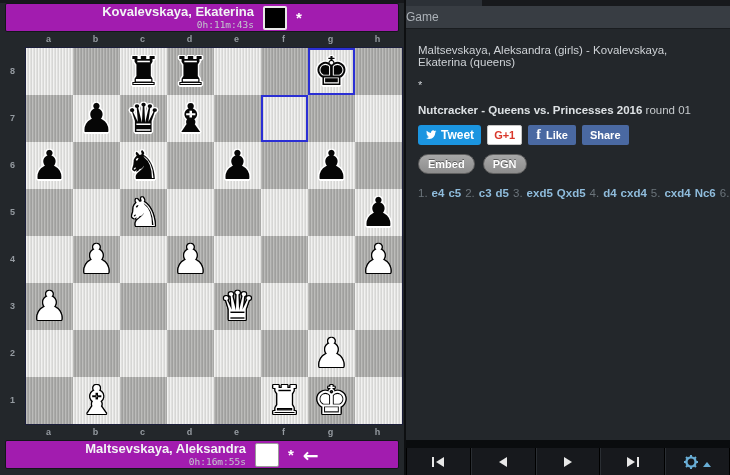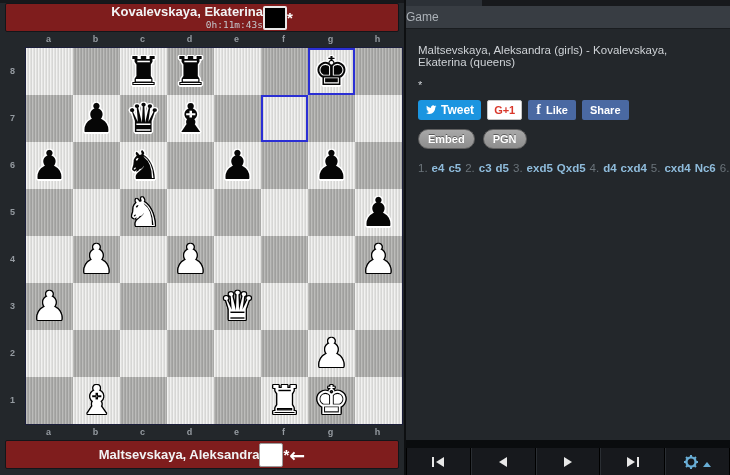--- a/index.html
+++ b/index.html
@@ -2,22 +2,22 @@
 <html><head>
 <meta charset="utf-8">
 <style>
   * { margin:0; padding:0; box-sizing:border-box; }
   body { background:#101214; font-family:"Liberation Sans", sans-serif; }
   .app { width:730px; height:475px; display:flex; background:#23272b; overflow:hidden; }
 
   
   .left-panel { width:422px; display:flex; flex-direction:column; background:#23272b; }
   .top-gap { height:3px; background:#16181b; }
-  .player-bar { height:29px; margin:0 5px; background:#7f1d1d; border:1px solid #13161a;
-                border-radius:2px; display:flex; align-items:center; justify-content:center; }
+  .player-bar { height:29px; margin:0 5px; background:#a21caf; border:1px solid #13161a;
+                border-radius:2px; display:flex; align-items:center; justify-content:center; gap:9px; }
   .pname-block { text-align:right; line-height:1; }
   .pname { color:#f2f4f5; font-size:13px; font-weight:bold; }
   .ptime { color:#c3c8cd; font-size:9.5px; font-family:"DejaVu Sans Mono", monospace; margin-top:2px; }
   .color-swatch { width:24px; height:24px; border-radius:2px; }
   .color-swatch.black { background:#000; border:2px solid #e9e9e9; }
   .color-swatch.white { background:#fff; border:1px solid #9a9a9a; }
   .result-star { color:#fff; font-size:15px; font-weight:bold; }
   .to-move-arrow { color:#fff; font-size:19px; font-weight:bold; font-family:"DejaVu Sans", sans-serif; }
 
   .file-row { display:flex; margin-left:25px; height:15px; }
@@ -239,36 +239,41 @@
         <span>d</span>
         <span>e</span>
         <span>f</span>
         <span>g</span>
         <span>h</span>
       </div>
 
     <div class="player-bar">
       <div class="pname-block">
         <div class="pname">Maltsevskaya, Aleksandra</div>
+        <div class="ptime">0h:16m:55s</div>
       </div>
       <div class="color-swatch white"></div>
       <div class="result-star">*</div>
       <div class="to-move-arrow">←</div>
     </div>
   </div>
 
   <div class="right-panel">
     <div class="top-strip">
       <div class="tab-notch"></div>
     </div>
     <div class="game-header">Game</div>
 
     <div class="content">
       <div class="match-title">Maltsevskaya, Aleksandra (girls) - Kovalevskaya, Ekaterina (queens)</div>
       <div class="result-line">*</div>
+      <div class="event-line">
+        <span class="ev-title">Nutcracker - Queens vs. Princesses 2016</span>
+        <span class="ev-round">round 01</span>
+      </div>
 
       <div class="social-row">
         <div class="btn-tweet">
           <svg width="12" height="12" viewBox="0 0 16 16">
               <path fill="#fff" d="M15 3.1c-.5.2-1 .4-1.6.5.6-.4 1-.9 1.2-1.6-.5.3-1.1.6-1.8.7A2.8 2.8 0 0 0 8 4.6c0 .2 0 .4.1.6A8 8 0 0 1 2.3 2.3a2.8 2.8 0 0 0 .9 3.7c-.5 0-.9-.1-1.3-.3v.1c0 1.3 1 2.5 2.2 2.7-.2.1-.5.1-.7.1l-.5-.1c.4 1.1 1.4 1.9 2.6 1.9A5.6 5.6 0 0 1 1.4 12 8 8 0 0 0 5.7 13.3c5.1 0 7.9-4.3 7.9-8v-.4c.5-.4 1-.9 1.4-1.5z"></path>
             </svg>
           <span>Tweet</span>
         </div>
         <div class="btn-gplus">
           <span>G+1</span>

